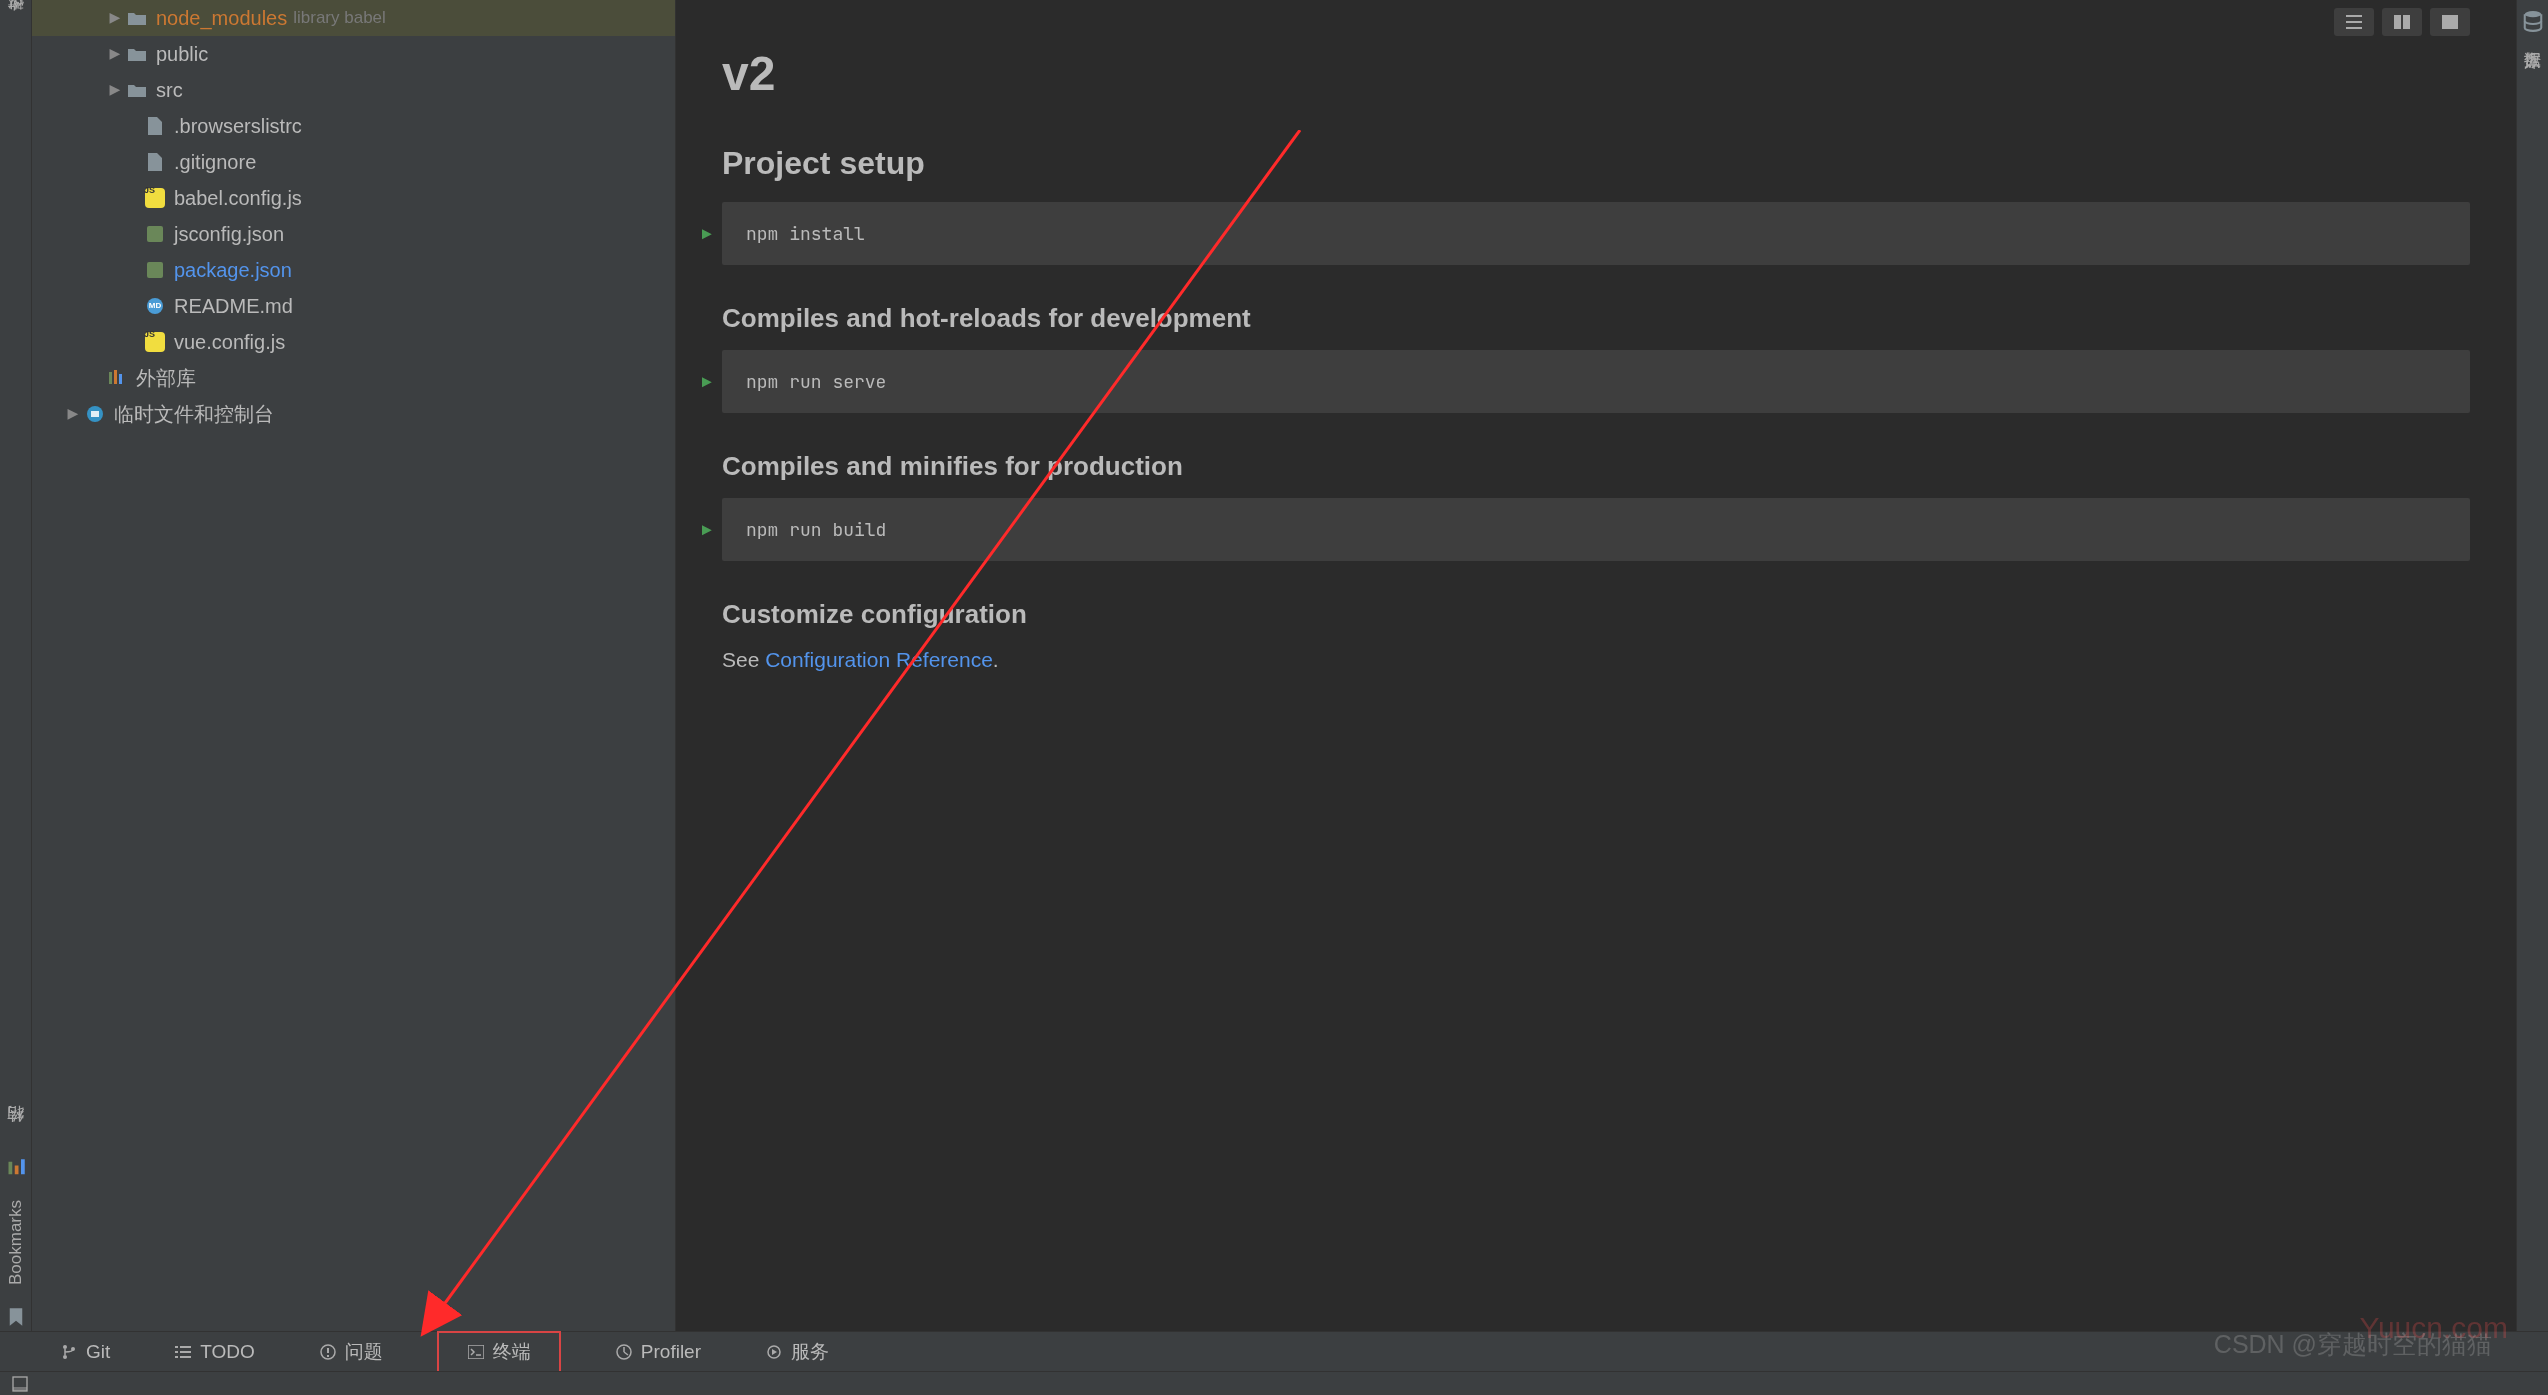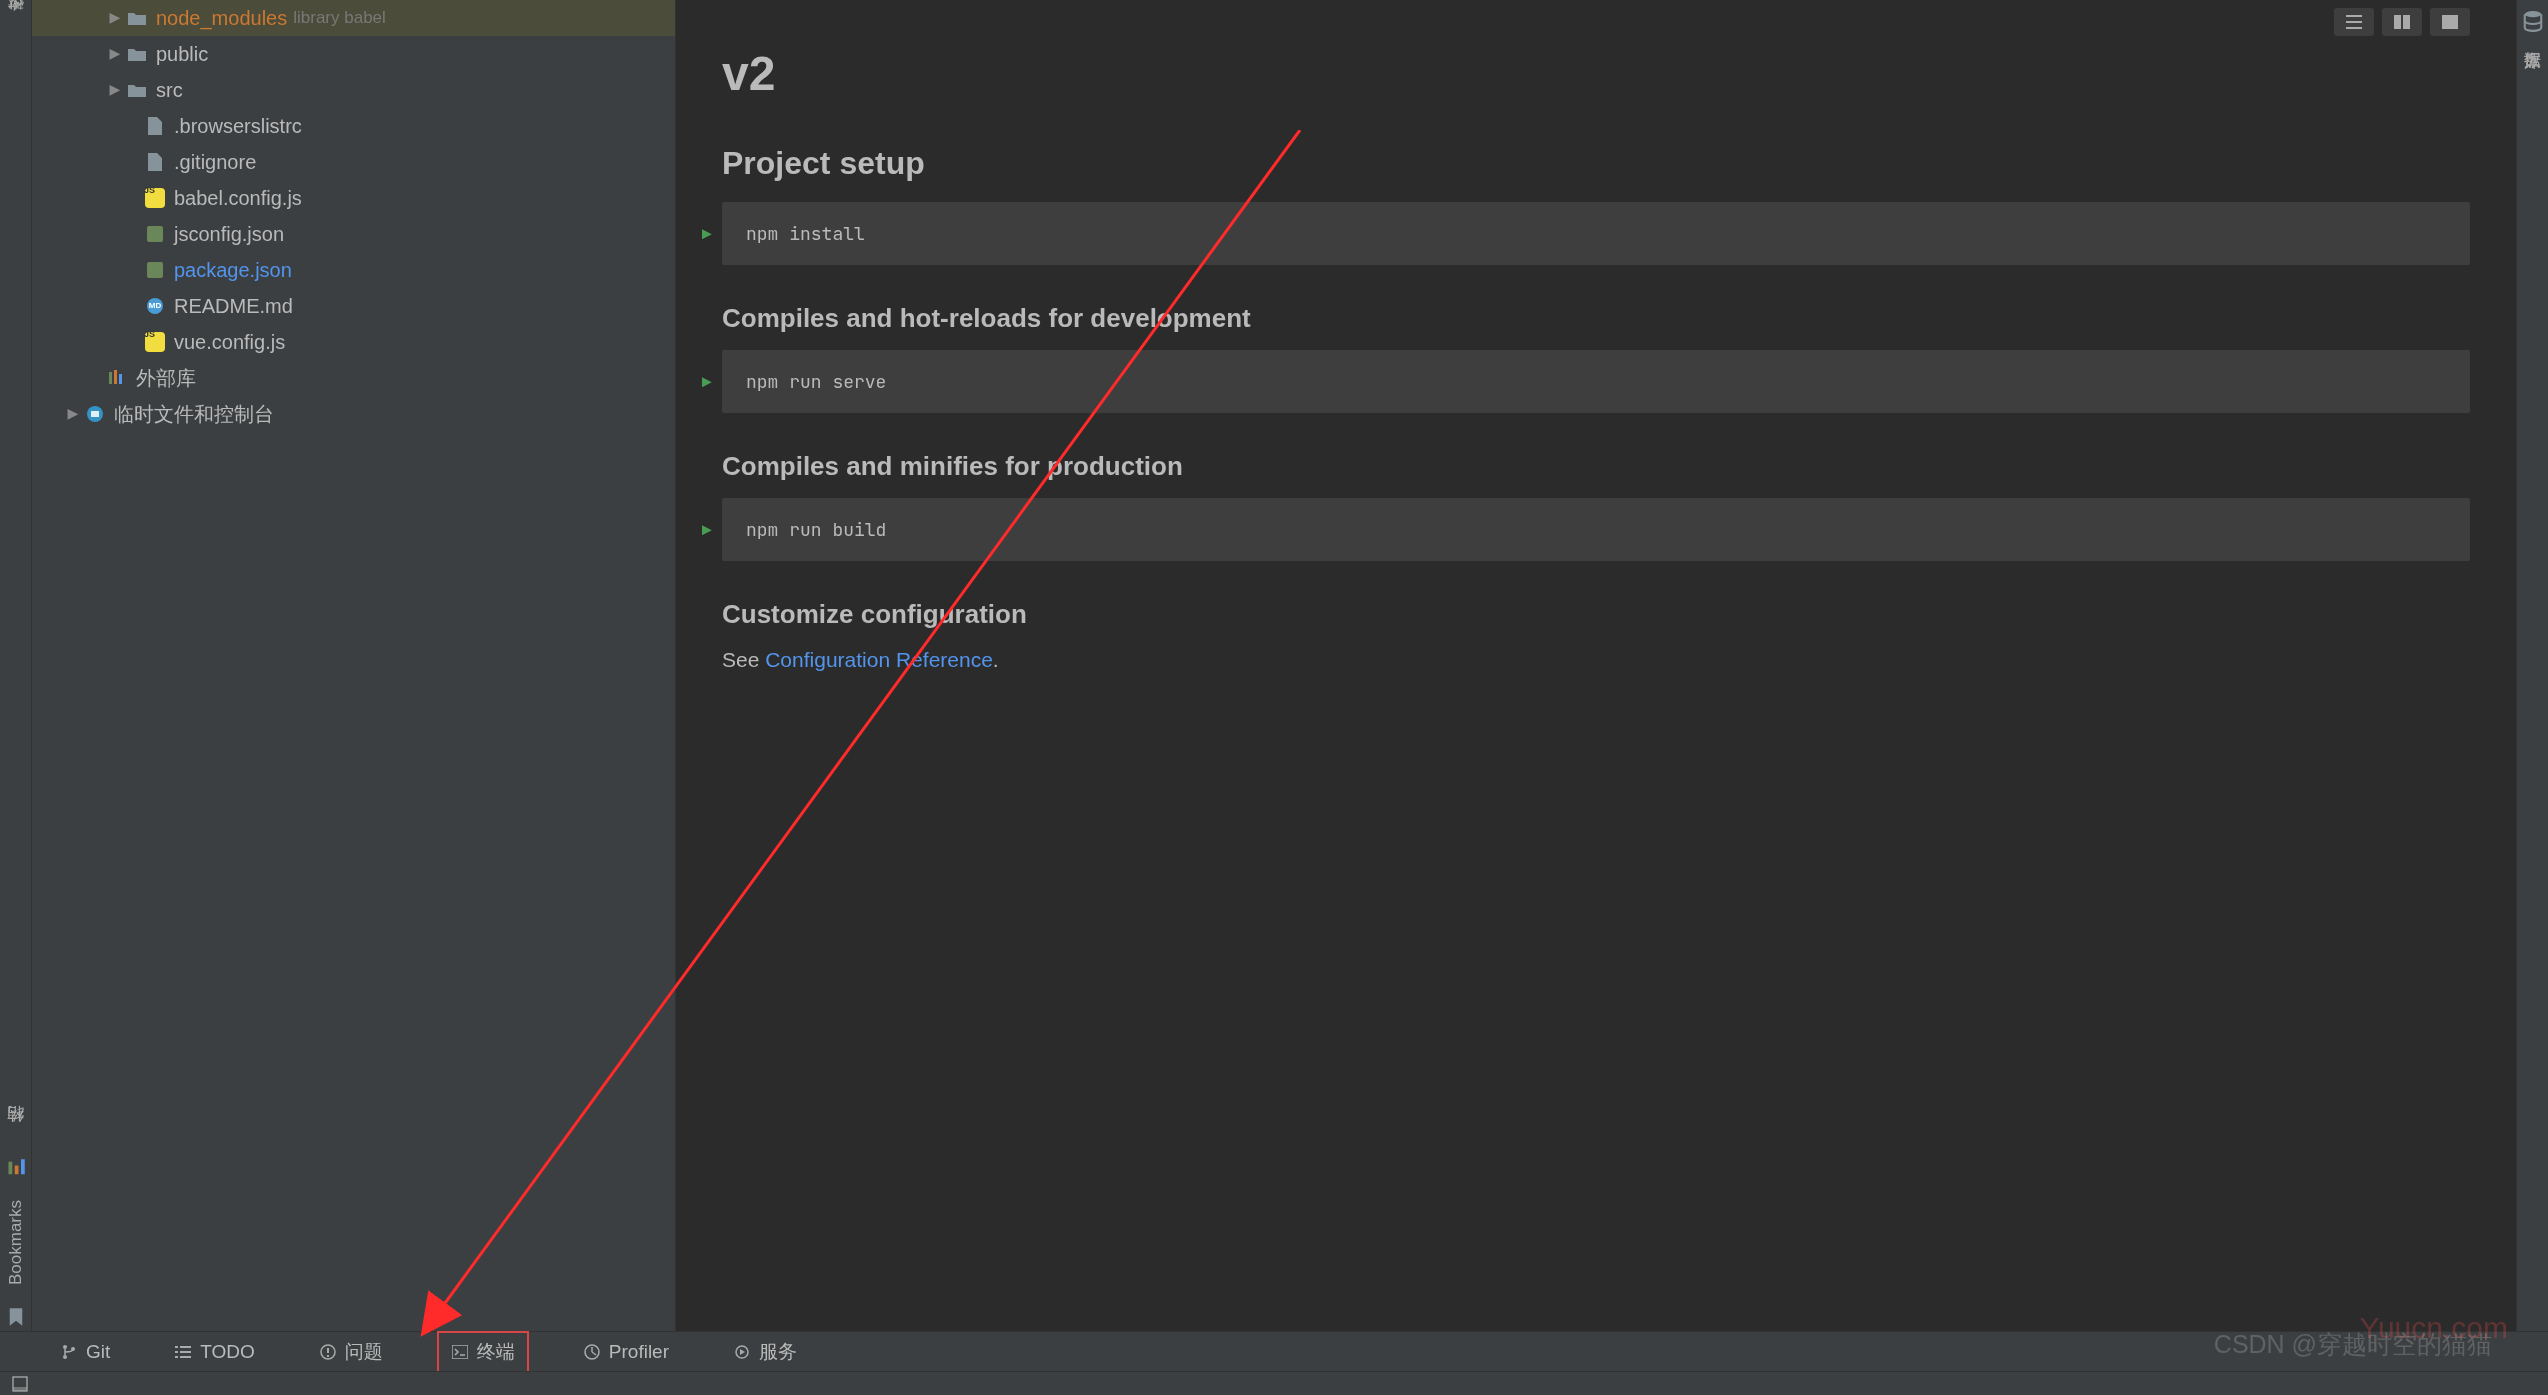--- a/index.html
+++ b/index.html
@@ -68,21 +68,21 @@
   color:#499c54; font-size:16px; cursor:pointer;}
 .editor p { font-size: 21px; color:#bababa; margin-top:18px;}
 .editor a { color:#5394ec; text-decoration:none;}
 .bottom-bar {
   position: absolute; left: 0; bottom: 24px; right: 0; height: 40px;
   background: #3c3f41; border-top: 1px solid #323232;
   display: flex; align-items: center; padding: 0 50px; gap: 44px;
 }
 .bbtn { display:flex; align-items:center; gap:8px; color:#bababa; font-size:19px;
   padding: 6px 10px; cursor:pointer;}
-.bbtn.boxed { border: 2px solid #d94444; padding: 6px 12px;}
+.bbtn.boxed { border: 2px solid #d94444; padding: 6px 28px;}
 .bbtn .bicon { width:18px; height:18px; display:inline-flex; align-items:center; justify-content:center; color:#888;}
 .status-bar { position:absolute; left:0; bottom:0; right:0; height:24px;
   background:#3c3f41; border-top:1px solid #323232; display:flex; align-items:center; padding:0 12px;}
 .status-bar .sicon { width:16px; height:16px; }
 .watermark-right { position:absolute; right:40px; bottom:50px; color:rgba(255,80,80,0.25);
   font-size:30px; pointer-events:none;}
 .watermark-csdn { position:absolute; right:56px; bottom:34px; color:rgba(200,200,200,0.25);
   font-size:25px; pointer-events:none;}
 .arrow-svg { position:absolute; left:400px; top:130px; pointer-events:none; z-index:50;}
 </style>

